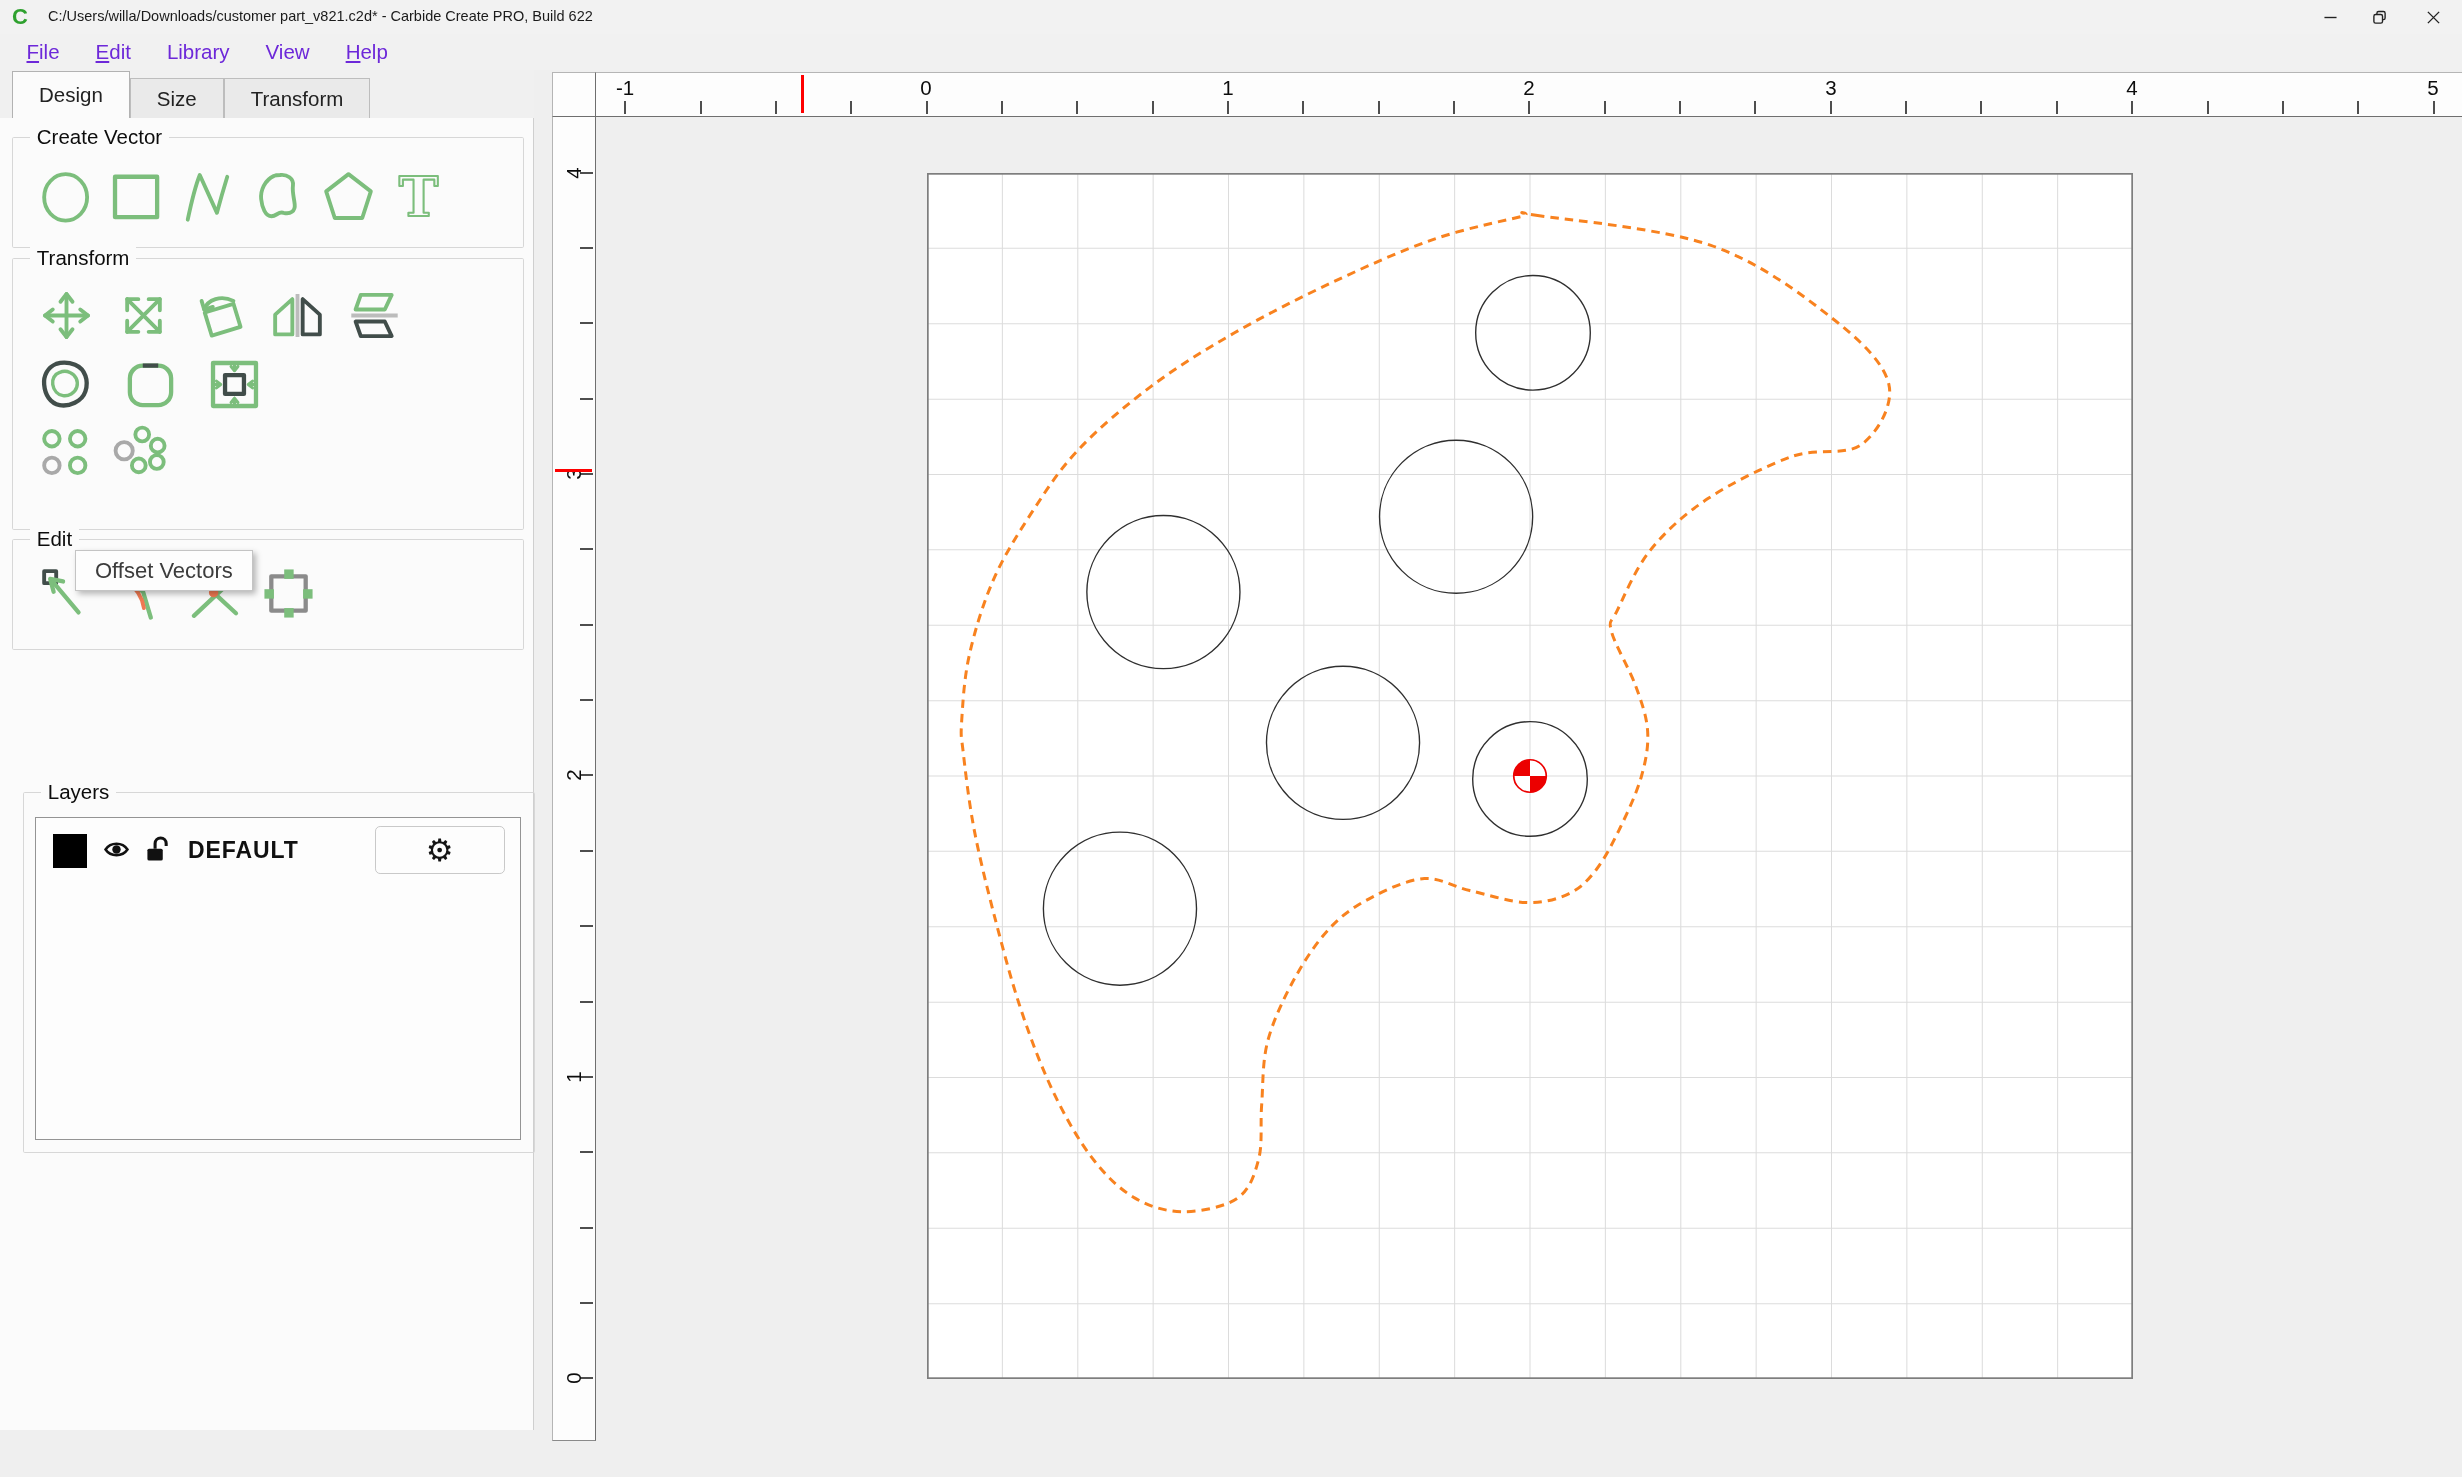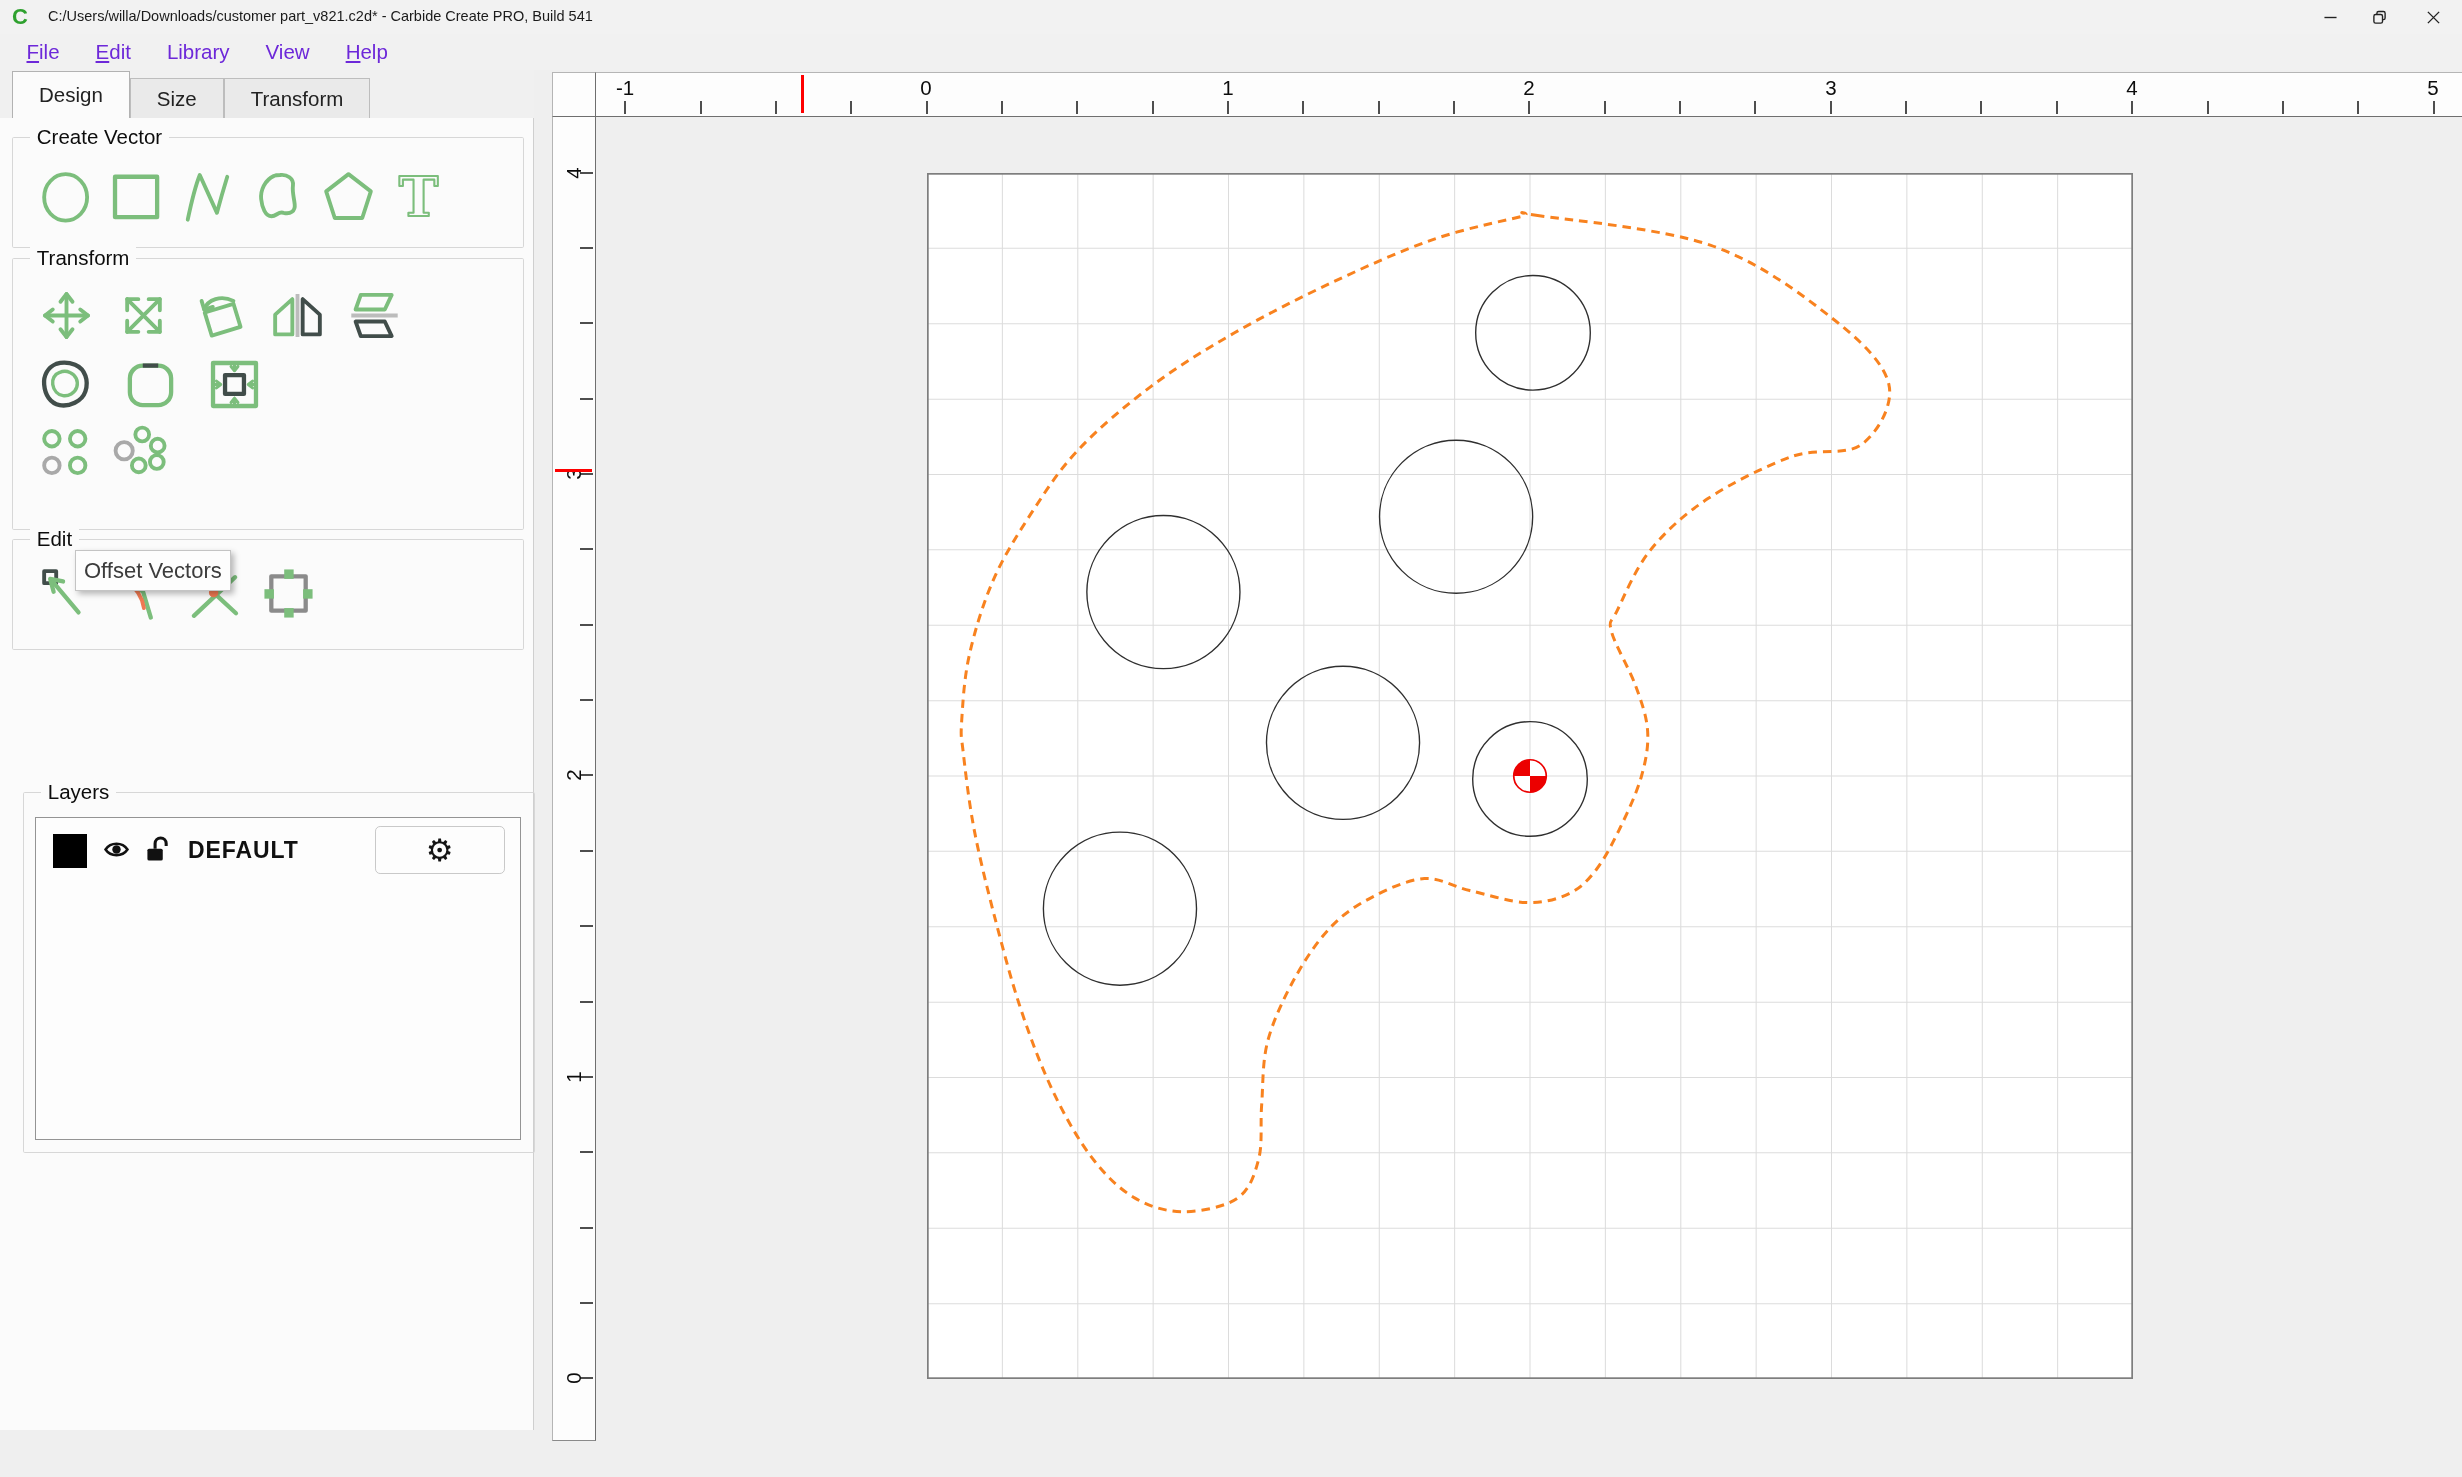--- a/index.html
+++ b/index.html
@@ -44,21 +44,21 @@
   #layers-panel{position:absolute;left:11px;top:24px;width:484px;height:321px;background:#fdfdfd;
                 border:1.7px solid #949494;}
   #layer-row{position:absolute;left:0;top:5.1px;width:100%;height:55px;display:flex;align-items:center;}
   #layer-swatch{width:34px;height:34px;background:#000;margin-left:17px;}
   #layer-eye{margin-left:13.7px;} #layer-lock{margin-left:12px;}
   #layer-name{margin-left:15.4px;font-size:23px;font-weight:bold;letter-spacing:0.9px;}
   #layer-gear-btn{position:absolute;right:15.4px;top:3.4px;width:128px;height:46px;background:#fdfdfd;
                   border:0.9px solid #c9c9c9;border-radius:5.1px;display:flex;align-items:center;justify-content:center;
                   font-size:31px;color:#151515;}
   
-  #tooltip{position:absolute;left:75px;top:432px;height:39px;line-height:39px;padding:0 8px;background:#fdfdfd;
+  #tooltip{position:absolute;left:75px;top:432px;height:39px;line-height:39px;padding:0 19px;background:#fdfdfd;
            border:0.9px solid #c4c4c4;font-size:22px;color:#3c3c3c;white-space:nowrap;z-index:20;
            box-shadow:2.6px 3.4px 6px rgba(0,0,0,0.28);}
   
   #viewport{position:absolute;left:534px;top:70px;width:1928px;height:1371px;background:#efefef;}
   #ruler-top{position:absolute;left:552px;top:72px;width:1910px;height:45px;background:#fdfdfd;
              border-top:0.9px solid #b5b5b5;border-bottom:1.7px solid #6f6f6f;box-sizing:border-box;}
   #ruler-left{position:absolute;left:552px;top:117px;width:44px;height:1324px;background:#fdfdfd;
               border-left:0.9px solid #b5b5b5;border-bottom:0.9px solid #8a8a8a;border-right:1.7px solid #6f6f6f;box-sizing:border-box;}
   #ruler-corner{position:absolute;left:552px;top:72px;width:44px;height:45px;background:#fdfdfd;
                 border:0.9px solid #b5b5b5;border-right:1.7px solid #6f6f6f;border-bottom:1.7px solid #6f6f6f;box-sizing:border-box;z-index:2;}
@@ -71,21 +71,21 @@
   #canvas{position:absolute;left:927px;top:173px;width:1206px;height:1206px;background:#ffffff;}
   #canvas svg{display:block;}
 </style>
 </head>
 <body>
 
 <div id="app">
 
   <div id="titlebar">
     <span id="app-logo">C</span>
-    <span id="window-title">C:/Users/willa/Downloads/customer part_v821.c2d* - Carbide Create PRO, Build 541</span>
+    <span id="window-title">C:/Users/willa/Downloads/customer part_v821.c2d* - Carbide Create PRO, Build 622</span>
     <div class="win-btn" id="btn-min">
       <svg width="19" height="19" viewBox="0 0 22 22">
           <line x1="4" y1="11" x2="18" y2="11" stroke="#222" stroke-width="1.6"></line>
         </svg>
     </div>
     <div class="win-btn" id="btn-restore">
       <svg width="19" height="19" viewBox="0 0 22 22" fill="none" stroke="#222" stroke-width="1.6">
         <rect x="4.5" y="7.5" width="10" height="10" rx="2"></rect>
           <path d="M8 7.5 V6 a2 2 0 0 1 2-2 h5.5 a2 2 0 0 1 2 2 v5.5 a2 2 0 0 1 -2 2 h-1.5"></path>
       </svg>

